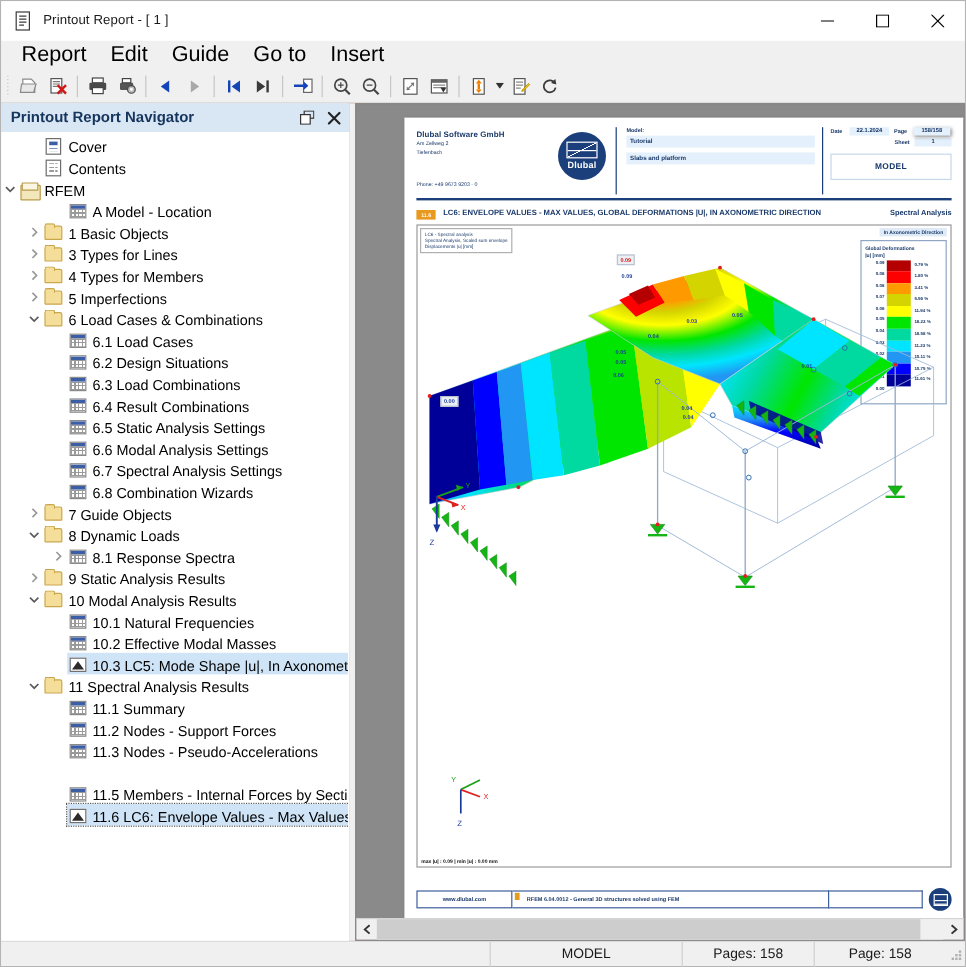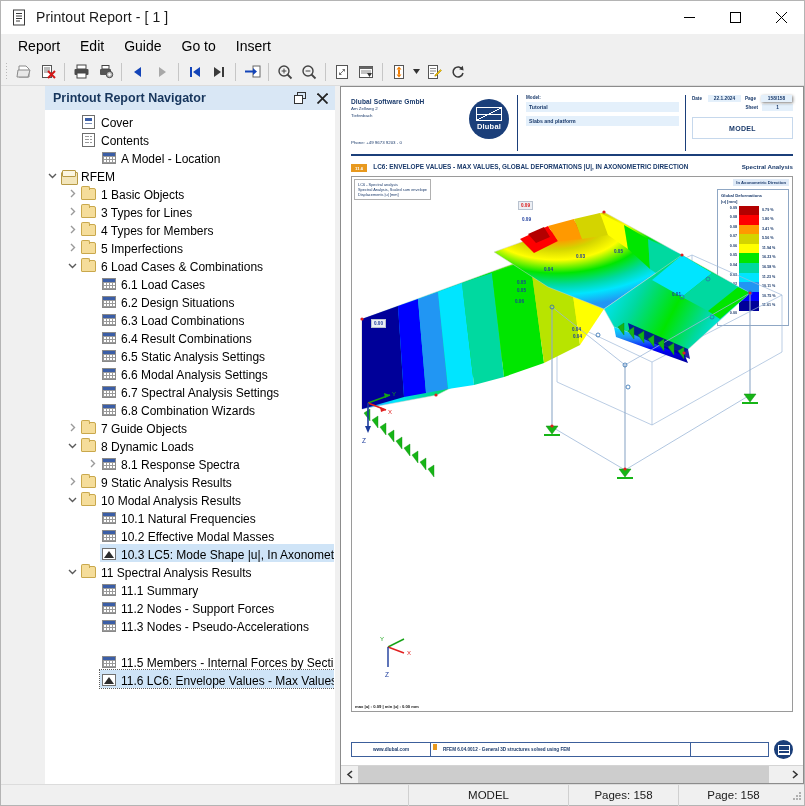--- a/index.html
+++ b/index.html
@@ -28,21 +28,21 @@
     flex: 0 0 auto;
     border-bottom: 1px solid #ffffff;
   }
   .titlebar .doc-icon {
     margin-left: 11px; margin-right: 9px;
     width: 15px; height: 17px;
     position: relative;
   }
   .doc-icon svg { display: block; }
   .titlebar .title-text {
-    font-size: 14px;
+    font-size: 11px;
     color: #1a1a1a;
     letter-spacing: .1px;
   }
   .win-btns { margin-left: auto; display: flex; height: 33px; }
   .win-btn {
     width: 46px; height: 33px;
     display: flex; align-items: center; justify-content: center;
     font-size: 13px; color: #000;
   }
 
@@ -50,21 +50,21 @@
   .menubar {
     height: 24px;
     background: #f0f0f0;
     display: flex;
     align-items: center;
     padding-left: 8px;
     flex: 0 0 auto;
     border-bottom: 1px solid #f0f0f0;
   }
   .menu-item {
-    font-size: 14px;
+    font-size: 18px;
     color: #000;
     padding: 3px 9px;
     margin-right: 2px;
   }
 
   
   .toolbar {
     height: 28px;
     background: #f0f0f0;
     display: flex;
@@ -83,21 +83,21 @@
   .tb-btn {
     width: 24px; height: 24px;
     display: flex; align-items: center; justify-content: center;
   }
   .tb-sep {
     width: 1px; height: 18px; background: #c6c6c6; margin: 0 4px;
   }
   .tb-arrow { width: 11px; height: 24px; display:flex; align-items:center; justify-content:center; }
 
   
-  .bodyrow { flex: 1 1 auto; display: flex; min-height: 0; background: #c2410c; margin-left: 44px; }
+  .bodyrow { flex: 1 1 auto; display: flex; min-height: 0; background: #c2410c; }
 
   
   .nav-panel {
     width: 290px;
     display: flex; flex-direction: column;
     background: #ffffff;
     flex: 0 0 auto;
   }
   .nav-header {
     height: 24px;
@@ -224,22 +224,22 @@
     display: flex; flex-direction: column;
     min-width: 0;
     border: 1px solid #8c8c8c;
     margin: 0;
   }
   .preview-scroll {
     flex: 1 1 auto;
     background: #8a8a8a;
     position: relative;
     overflow: hidden;
-    display: flex; justify-content: center;
-    padding-top: 0;
+    display: flex; justify-content: flex-end;
+    padding-top: 11px;
   }
   .page {
     width: 466px;
     background: #ffffff;
     box-shadow: 1px 1px 3px rgba(0,0,0,.5);
     position: relative;
     padding: 0;
     overflow: hidden;
     font-family: "Liberation Sans", sans-serif;
   }
@@ -628,41 +628,41 @@
             <span style="width:20px;flex:0 0 auto"></span>
             <span class="twisty"></span>
             <span class="lbl-wrap">
               <span class="ico">
                 <span class="ic-contents"></span>
               </span>
               <span class="lbl">Contents</span>
             </span>
           </div>
           <div class="tree-row">
-            <span style="width:40px;flex:0 0 auto"></span>
-            <span class="twisty"></span>
-            <span class="lbl-wrap">
-              <span class="ico">
-                <span class="ic-table"></span>
-              </span>
-              <span class="lbl">A Model - Location</span>
-            </span>
-          </div>
-          <div class="tree-row">
             <span style="width:0px;flex:0 0 auto"></span>
             <span class="twisty">
               <svg width="9" height="9" viewBox="0 0 9 9">
                 <polyline points="1,3 4.5,6.5 8,3" fill="none" stroke="#5a5a5a" stroke-width="1.4"></polyline>
               </svg>
             </span>
             <span class="lbl-wrap">
               <span class="ico">
                 <span class="ic-rfem"></span>
               </span>
               <span class="lbl">RFEM</span>
+            </span>
+          </div>
+          <div class="tree-row">
+            <span style="width:40px;flex:0 0 auto"></span>
+            <span class="twisty"></span>
+            <span class="lbl-wrap">
+              <span class="ico">
+                <span class="ic-table"></span>
+              </span>
+              <span class="lbl">A Model - Location</span>
             </span>
           </div>
           <div class="tree-row">
             <span style="width:20px;flex:0 0 auto"></span>
             <span class="twisty">
               <svg width="9" height="9" viewBox="0 0 9 9">
                 <polyline points="3,1 6.5,4.5 3,8" fill="none" stroke="#9a9a9a" stroke-width="1.4"></polyline>
               </svg>
             </span>
             <span class="lbl-wrap">

